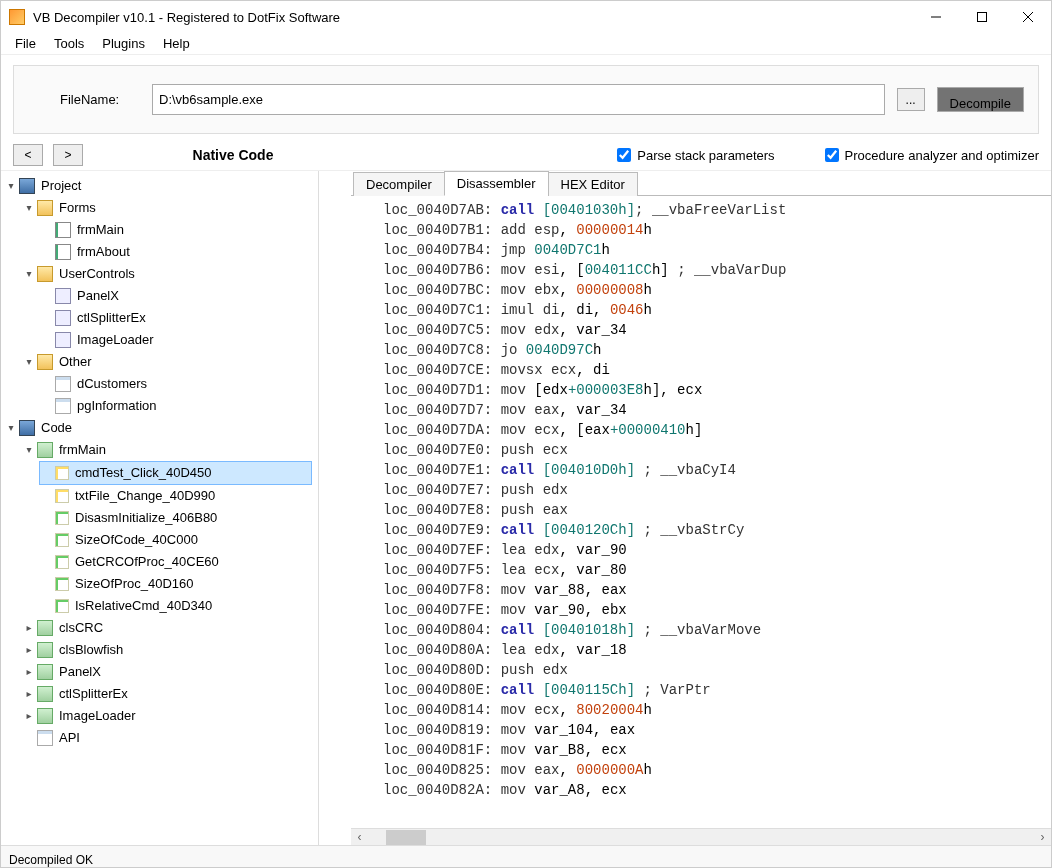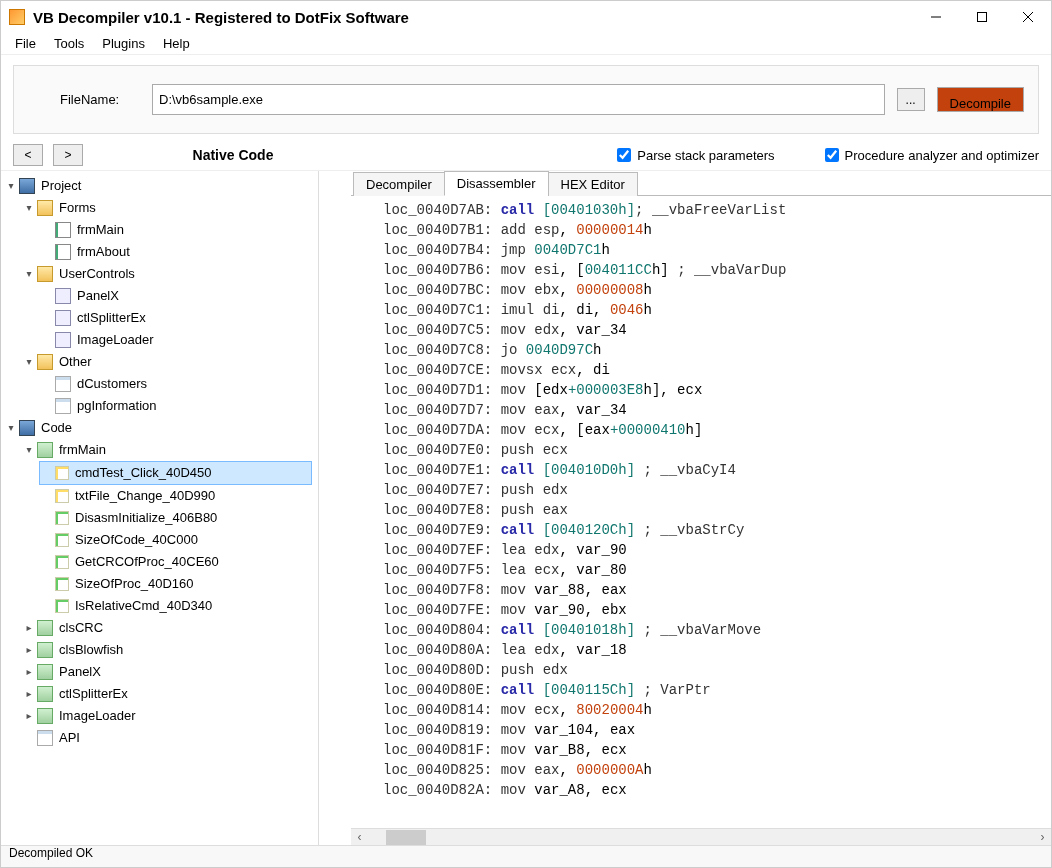--- a/index.html
+++ b/index.html
@@ -20,21 +20,21 @@
   align-items: center;
   padding: 0 0 0 8px;
   background: #fff;
 }
 .titlebar .app-icon {
   width: 16px; height: 16px;
   background: linear-gradient(135deg, #ff9933, #ffcc66);
   border: 1px solid #cc7700;
   margin-right: 8px;
 }
-.titlebar .title { flex: 1; font-size: 15px; font-weight: bold; }
+.titlebar .title { flex: 1; font-size: 13px; }
 .titlebar .wc {
   display: flex;
 }
 .titlebar .wc .btn {
   width: 46px; height: 30px;
   display: flex; align-items: center; justify-content: center;
   font-family: "Segoe UI", sans-serif;
   font-size: 13px;
 }
 .titlebar .wc .btn svg { width: 10px; height: 10px; }
@@ -67,21 +67,21 @@
 }
 .toolbar-panel .browse-btn {
   width: 28px; height: 23px;
   border: 1px solid #aaa;
   background: #eee;
   font-size: 12px;
 }
 .toolbar-panel .decompile-btn {
   height: 25px;
   border: 1px solid #aaa;
-  background: #c2410c;
+  background: #737373;
   padding: 8px 12px;
   font-size: 13px;
 }
 .options-row {
   display: flex;
   align-items: center;
   padding: 4px 12px 4px 12px;
   gap: 10px;
   border-bottom: 1px solid #eee;
 }
@@ -193,21 +193,21 @@
 .tok-op { color: #333; }
 .tok-call { color: #2a2aa8; font-weight: bold; }
 .tok-addr { color: #0f766e; }
 .tok-num { color: #c2410c; text-align: right; }
 .tok-comment { color: #333; }
 .tok-reg { color: #333; }
 .statusbar {
   height: 22px;
   border-top: 1px solid #ddd;
   display: flex;
-  align-items: flex-start;
+  align-items: flex-end;
   padding: 0 8px;
   font-size: 12px;
   background: #f8f8f8;
 }
 .hscroll-row {
   height: 17px;
   background: #f0f0f0;
   border-top: 1px solid #ddd;
   display: flex;
   align-items: center;

